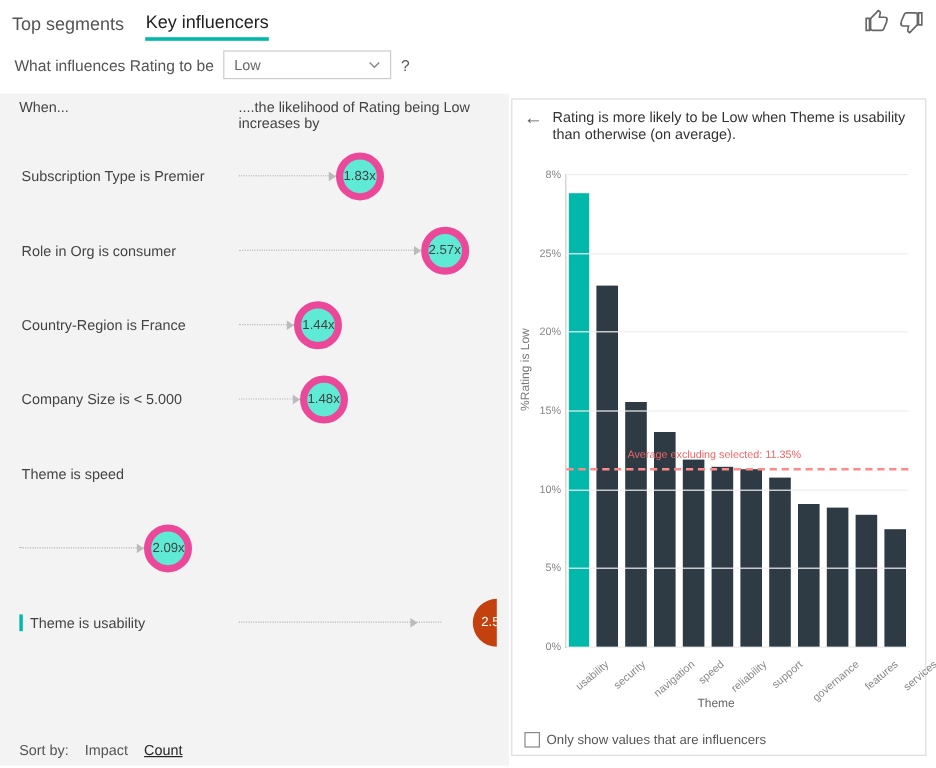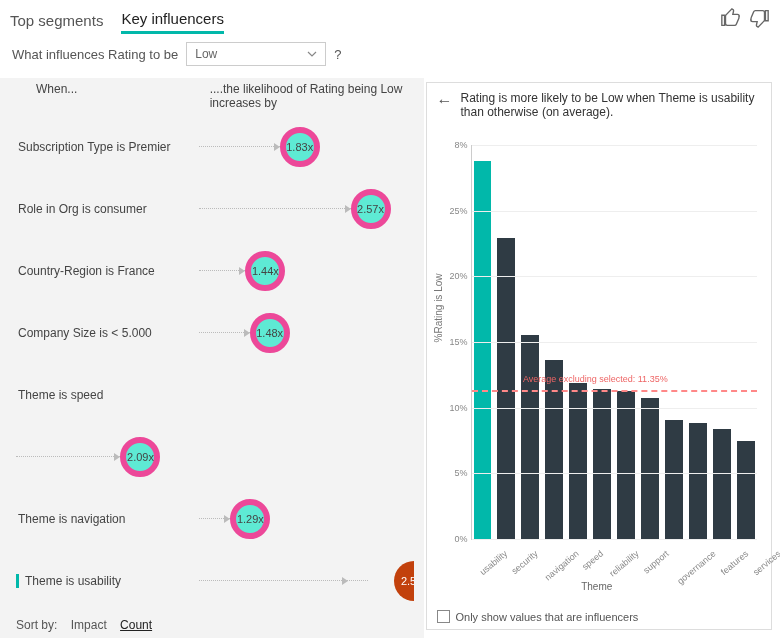--- a/index.html
+++ b/index.html
@@ -7,21 +7,21 @@
   .tabs { display: flex; align-items: center; padding: 6px 10px 0 10px; gap: 18px; }
   .tab { font-size: 15px; padding: 4px 0; cursor: pointer; color: #555; }
   .tab.active { color: #222; border-bottom: 3px solid #01b8aa; font-weight: 500; }
   .thumbs { margin-left: auto; display: flex; gap: 6px; color: #666; }
   .thumbs svg { width: 22px; height: 22px; stroke:#666; fill:none; stroke-width:1.5; }
   .question-row { display: flex; align-items: center; gap: 8px; padding: 8px 12px 12px 12px; font-size: 13px; color: #555; }
   .select { display: flex; align-items: center; justify-content: space-between; border: 1px solid #ccc; padding: 3px 8px; min-width: 140px; height: 24px; font-size: 12px; color:#666; }
   .select .chev { width:10px;height:10px; }
   .content { display: flex; height: calc(100% - 80px); }
   .left { width: 55%; background: #f3f3f3; padding: 4px 10px 6px 16px; position: relative; display:flex; flex-direction:column; }
-  .col-headers { display: flex; font-size: 12px; color: #444; margin-bottom:6px;margin-left:20px; }
+  .col-headers { display: flex; font-size: 12px; color: #444; margin-bottom:6px; }
   .col-headers .h1 { width: 46%; }
   .col-headers .h2 { width: 54%; }
   .rows { flex:1; overflow:hidden; }
   .inf-row { display: flex; align-items: center; height: 62px; }
   .inf-row.selected .label-bar { border-left: 3px solid #01b8aa; padding-left:6px; }
   .inf-row.selected .bubble { background:#c2410c; color:#fff; border:none;margin-left:46px; }
   .label-bar { width:46%; font-size:12px; color:#444; padding-left:2px; }
   .track { width:54%; position:relative; height:40px; }
   .line { position:absolute; top:50%; left:0; height:1px; background:transparent; }
   .line::before { content:""; position:absolute; top:-1px; left:0; right:0; border-top:1px dotted #bbb; }
@@ -117,28 +117,20 @@
         <div class="inf-row">
           <div class="label-bar">Theme is speed</div>
         </div>
         <div class="inf-row">
           <div class="track">
             <div class="line" style="width: 58%;"></div>
             <div class="arrowhead" style="left: calc(58% - 26px);"></div>
             <div class="bubble" style="left: 58%;">2.09x</div>
           </div>
         </div>
-        <div class="inf-row">
-          <div class="label-bar">Theme is navigation</div>
-          <div class="track">
-            <div class="line" style="width: 24%;"></div>
-            <div class="arrowhead" style="left: calc(24% - 26px);"></div>
-            <div class="bubble" style="left: 24%;">1.29x</div>
-          </div>
-        </div>
         <div class="inf-row selected">
           <div class="label-bar">Theme is usability</div>
           <div class="track">
             <div class="line" style="width: 79%;"></div>
             <div class="arrowhead" style="left: calc(79% - 26px);"></div>
             <div class="bubble" style="left: 79%;">2.55x</div>
           </div>
         </div>
       </div>
     <div class="sort-row">

